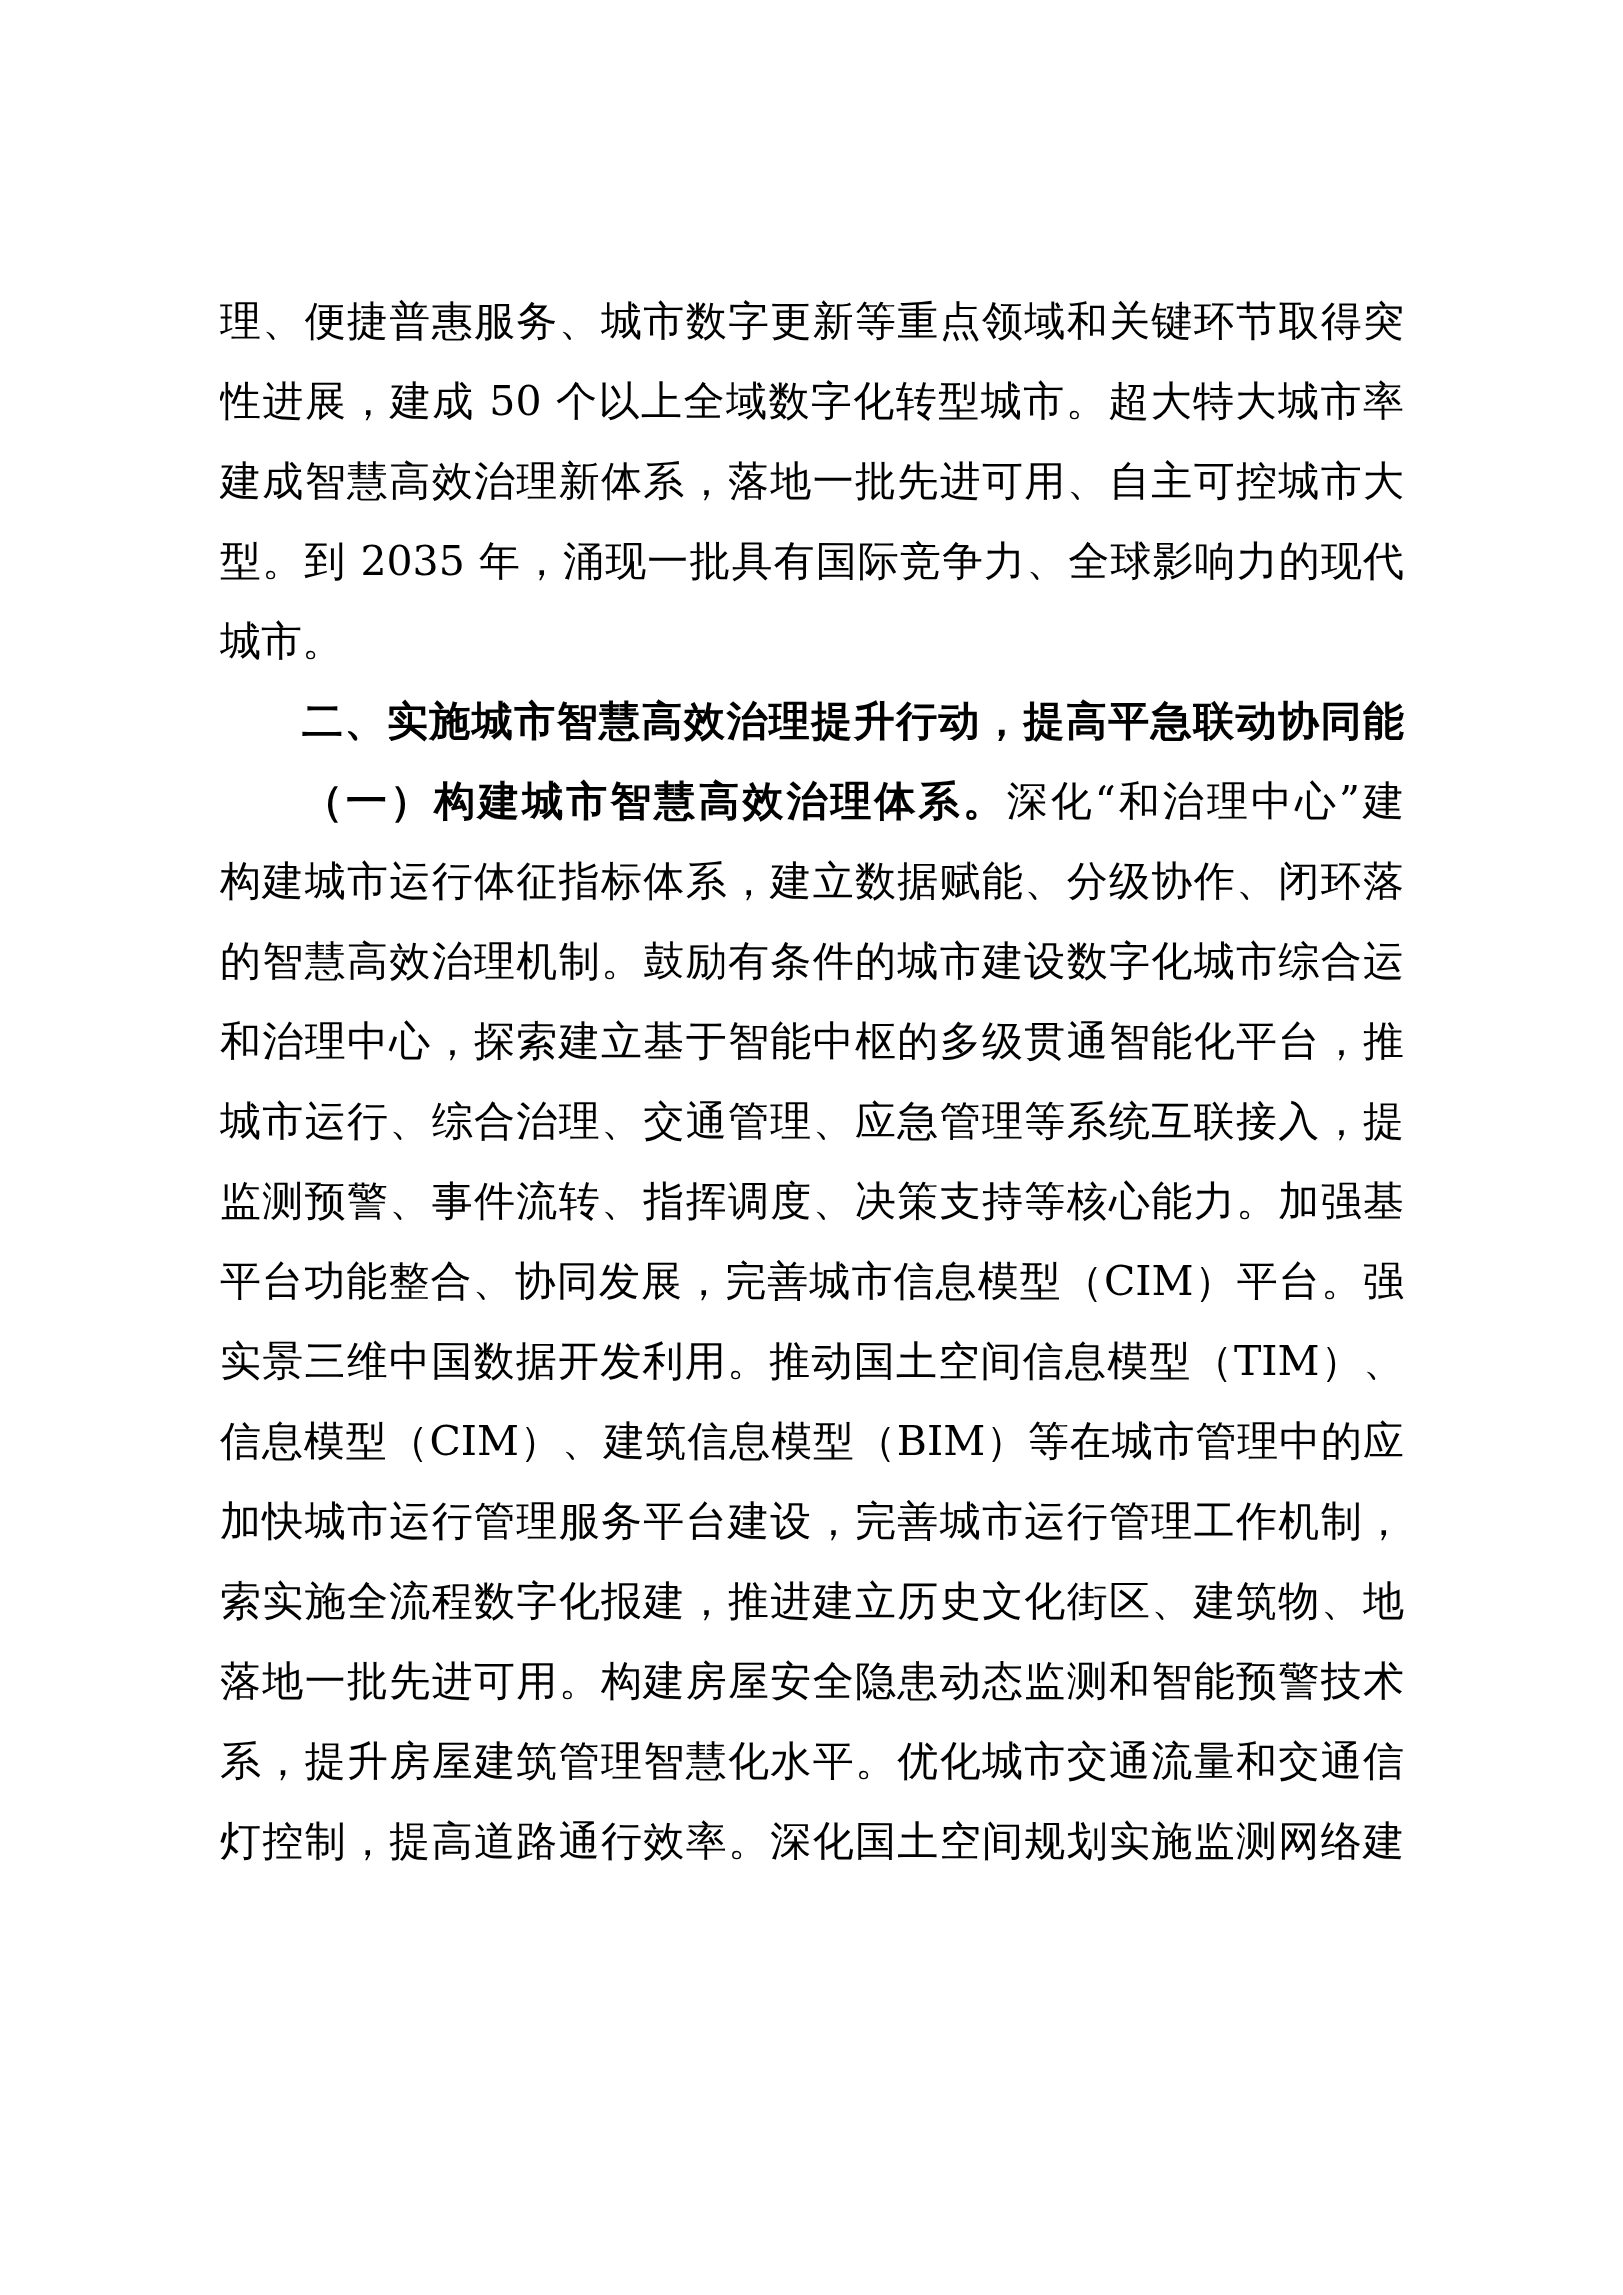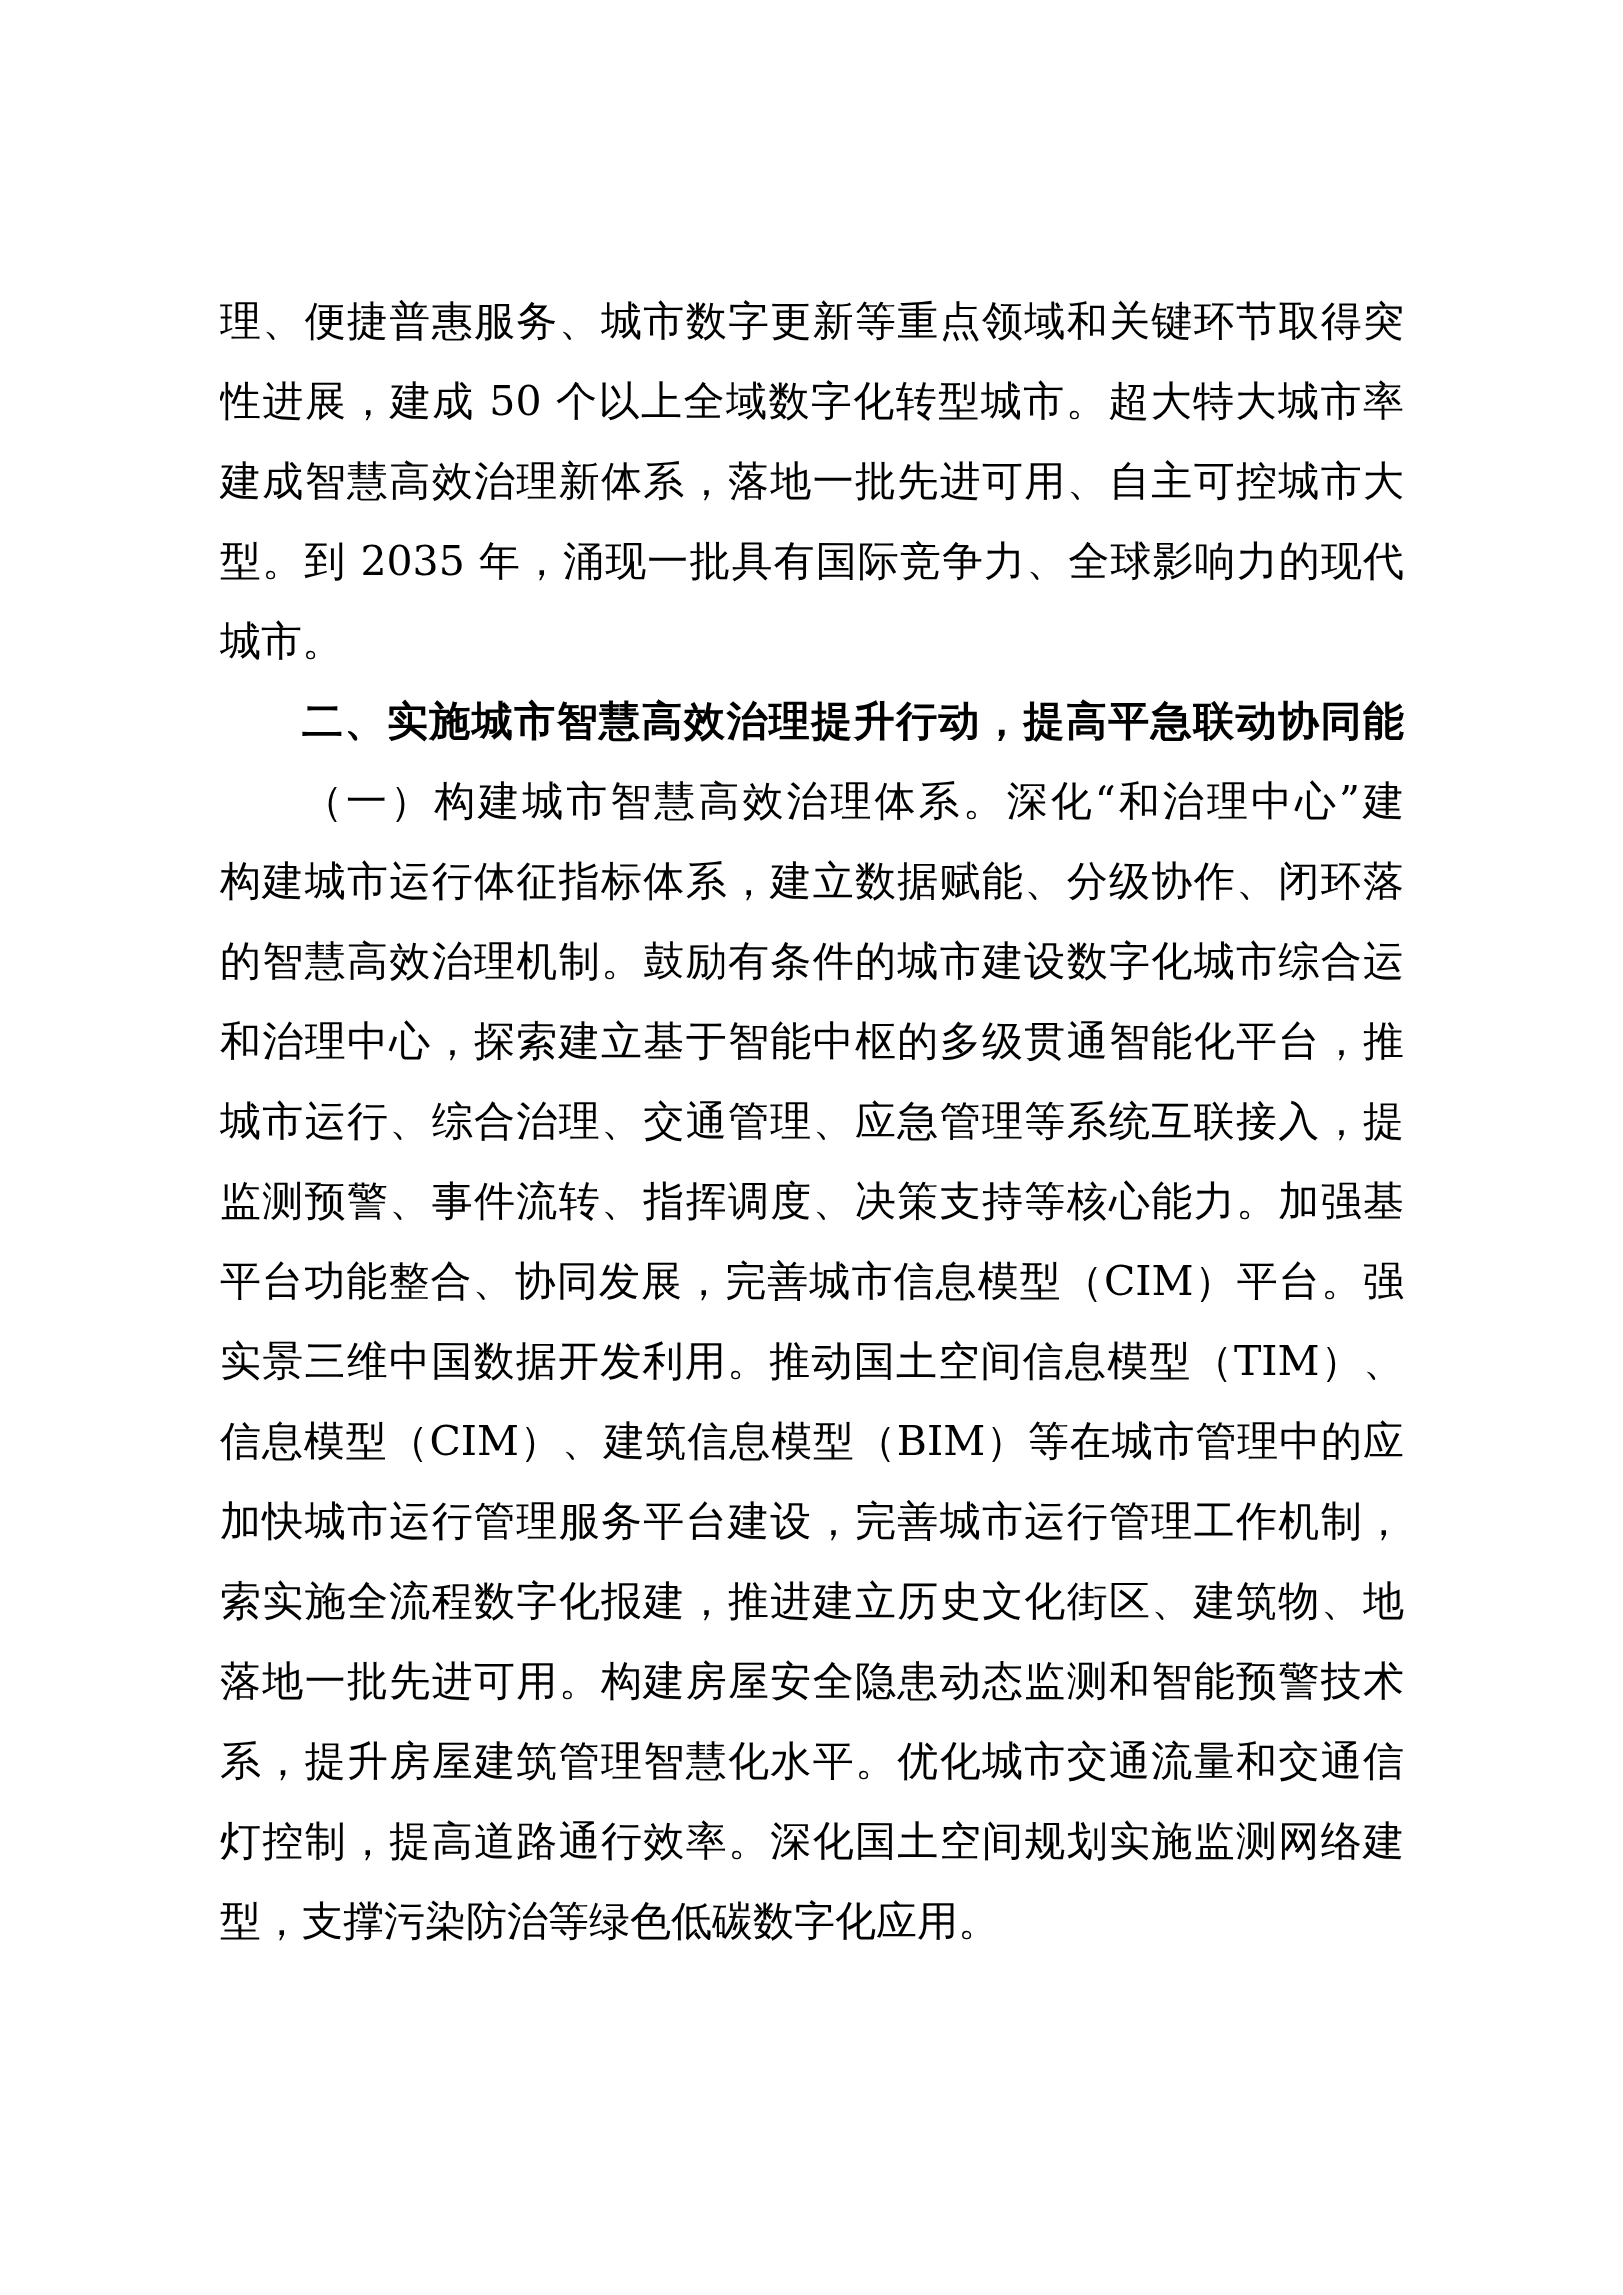--- a/index.html
+++ b/index.html
@@ -39,21 +39,21 @@
   }
   .line.indent {
     text-indent: 82px;
   }
   .line.heading {
     font-family: "Liberation Sans", "DejaVu Sans", sans-serif;
     font-weight: bold;
   }
   .lead {
     
-    font-weight: normal;
+    font-weight: bold;
   }
 </style>
 </head>
 <body>
 
 <div class="page">
   <div class="text-block">
     <div class="line">理、便捷普惠服务、城市数字更新等重点领域和关键环节取得突破</div>
     <div class="line">性进展，建成 50 个以上全域数字化转型城市。超大特大城市率先</div>
     <div class="line">建成智慧高效治理新体系，落地一批先进可用、自主可控城市大模</div>
@@ -67,16 +67,15 @@
     <div class="line">城市运行、综合治理、交通管理、应急管理等系统互联接入，提升</div>
     <div class="line">监测预警、事件流转、指挥调度、决策支持等核心能力。加强基础</div>
     <div class="line">平台功能整合、协同发展，完善城市信息模型（CIM）平台。强化</div>
     <div class="line">实景三维中国数据开发利用。推动国土空间信息模型（TIM）、城市</div>
     <div class="line">信息模型（CIM）、建筑信息模型（BIM）等在城市管理中的应用。</div>
     <div class="line">加快城市运行管理服务平台建设，完善城市运行管理工作机制，探</div>
     <div class="line">索实施全流程数字化报建，推进建立历史文化街区、建筑物、地下</div>
     <div class="line">落地一批先进可用。构建房屋安全隐患动态监测和智能预警技术体</div>
     <div class="line">系，提升房屋建筑管理智慧化水平。优化城市交通流量和交通信号</div>
     <div class="line">灯控制，提高道路通行效率。深化国土空间规划实施监测网络建设，</div>
-    <div class="line short">型，支撑污染防治等绿色低碳数字化应用。</div>
   </div>
 </div>
 
 
 </body></html>

